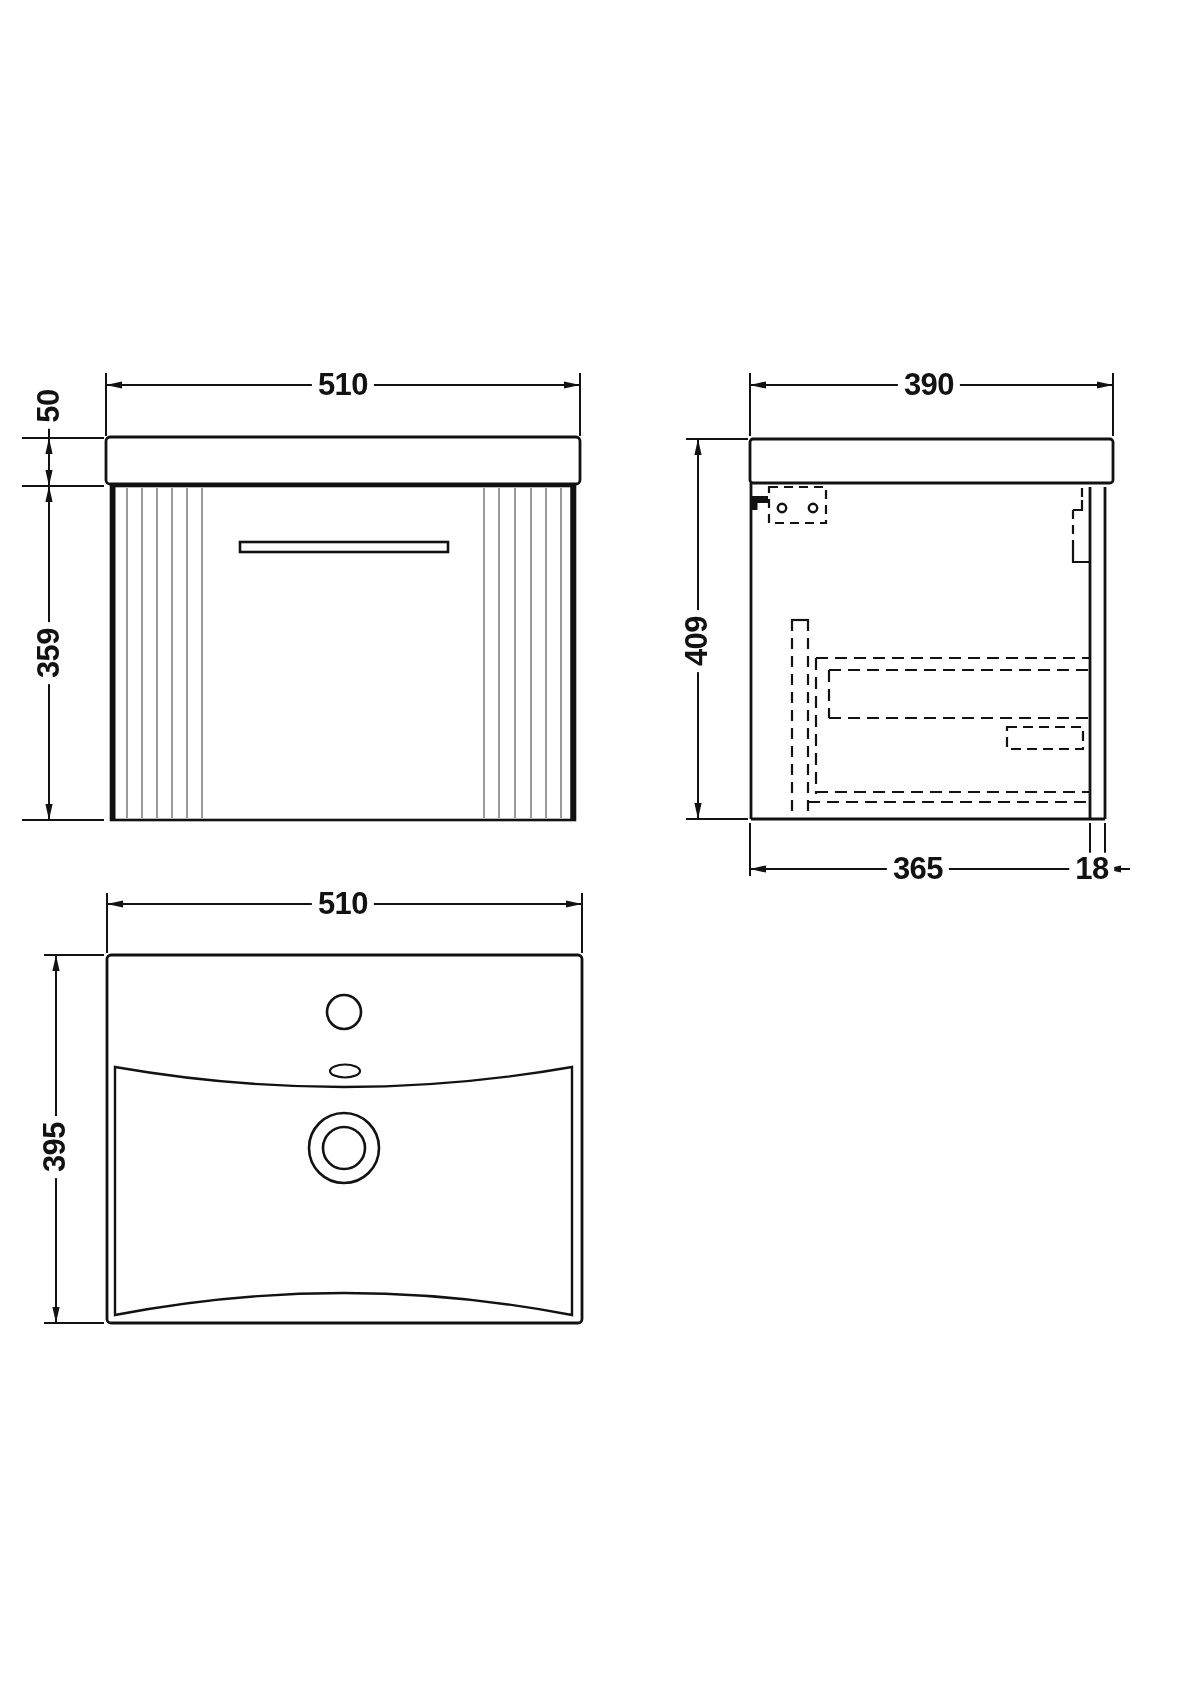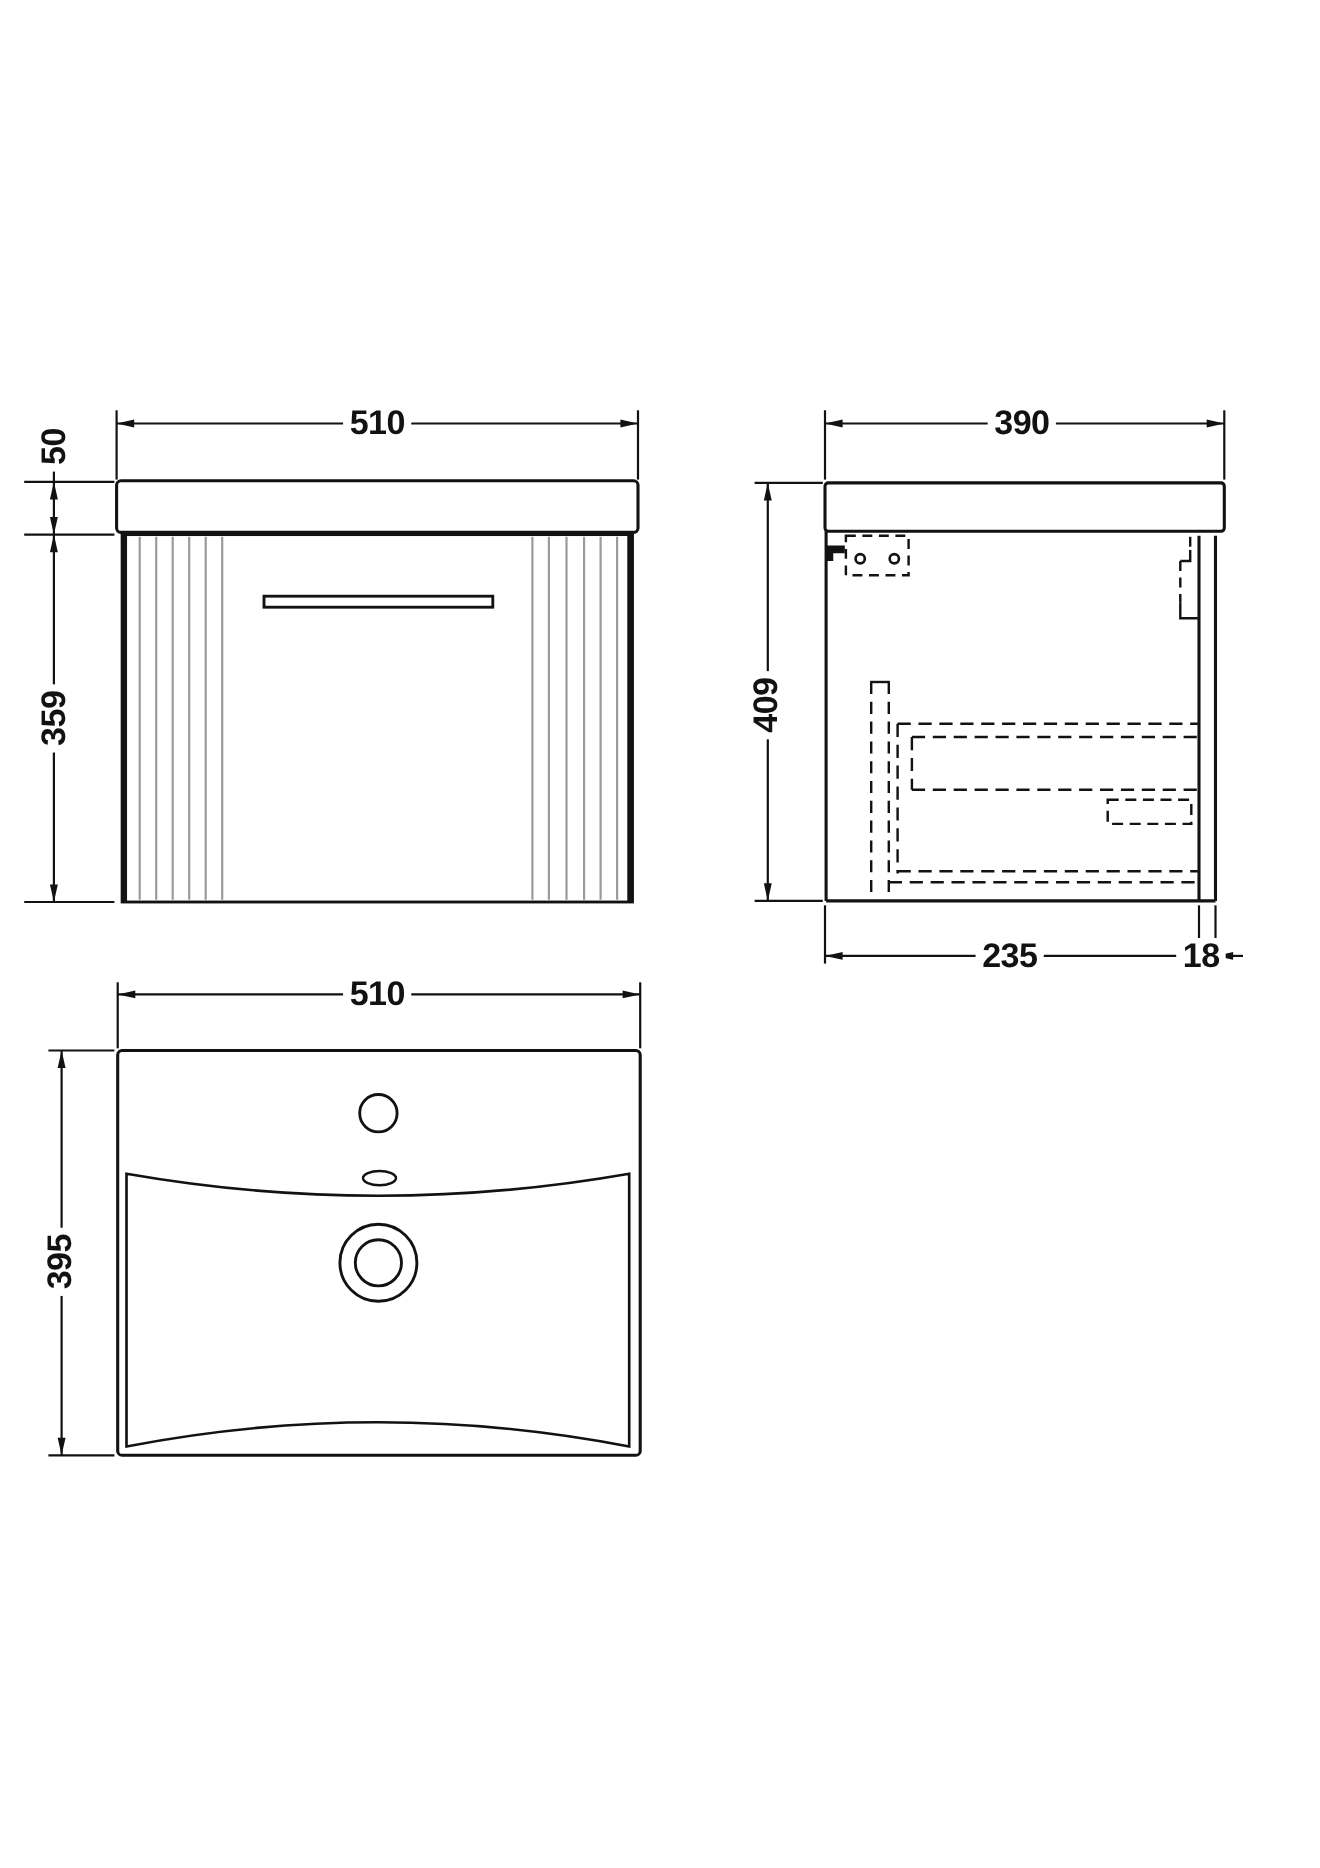--- a/index.html
+++ b/index.html
@@ -180,19 +180,19 @@
       </g>
     </g>
   </svg>
 
   <div class="dim-label" style="left:343px;top:385px;">510</div>
   <div class="dim-label rot" style="left:49px;top:406px;">50</div>
   <div class="dim-label rot" style="left:49px;top:653px;">359</div>
 
   <div class="dim-label" style="left:929px;top:385px;">390</div>
   <div class="dim-label rot" style="left:697px;top:641px;">409</div>
-  <div class="dim-label" style="left:918px;top:869px;">235</div>
+  <div class="dim-label" style="left:918px;top:869px;">365</div>
   <div class="dim-label" style="left:1092px;top:869px;">18</div>
 
   <div class="dim-label" style="left:343px;top:904px;">510</div>
   <div class="dim-label rot" style="left:55px;top:1147px;">395</div>
 
 </div>
 
 </body></html>

